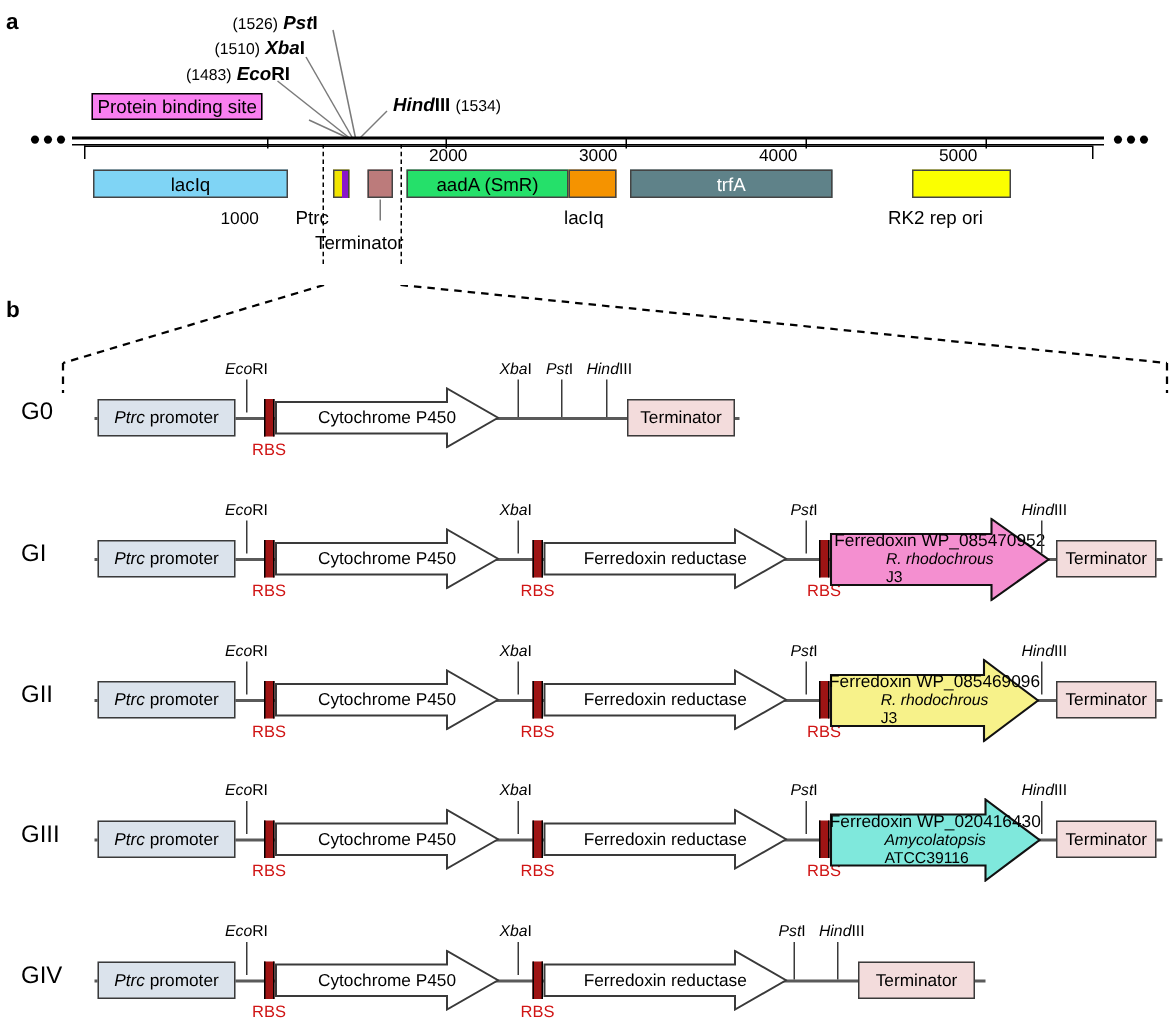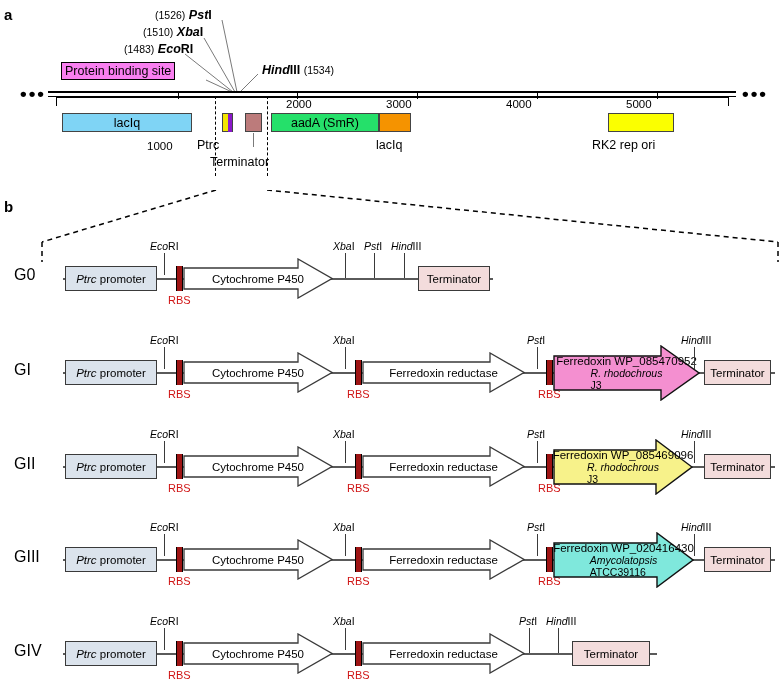--- a/index.html
+++ b/index.html
@@ -123,20 +123,23 @@
   <div class="abs" style="left:222px;top:113px;width:11px;height:19px;border:1px solid #444;box-sizing:border-box;background:#f2e500;"></div>
   <div class="abs" style="left:228px;top:113.5px;width:3.5px;height:18px;background:#8a18c9;"></div>
 
   <div class="abs" style="left:245px;top:113px;width:17px;height:19px;border:1px solid #444;box-sizing:border-box;background:#bc7b7b;"></div>
 
   <div class="feat dark" style="left:271px;top:113px;width:108px;height:19px;background:#25e06a;">
     <span>aadA (SmR)</span>
   </div>
   <div class="abs" style="left:379px;top:113px;width:32px;height:19px;border:1px solid #444;box-sizing:border-box;background:#f59300;"></div>
 
+  <div class="feat" style="left:420px;top:113px;width:135px;height:19px;background:#5f8289;color:#fff;">
+    <span>trfA</span>
+  </div>
 
   <div class="abs" style="left:608px;top:113px;width:66px;height:19px;border:1px solid #444;box-sizing:border-box;background:#fbff00;"></div>
 
   <div class="vdash" style="left:215px;top:96px;height:80px;"></div>
   <div class="vdash" style="left:267px;top:96px;height:80px;"></div>
   <div class="vthin" style="left:253px;top:133px;height:14px;"></div>
 
   <div class="featlabel" style="left:197px;top:138px;">Ptrc</div>
   <div class="featlabel" style="left:210px;top:155px;">Terminator</div>
   <div class="featlabel" style="left:376px;top:138px;">lacIq</div>

